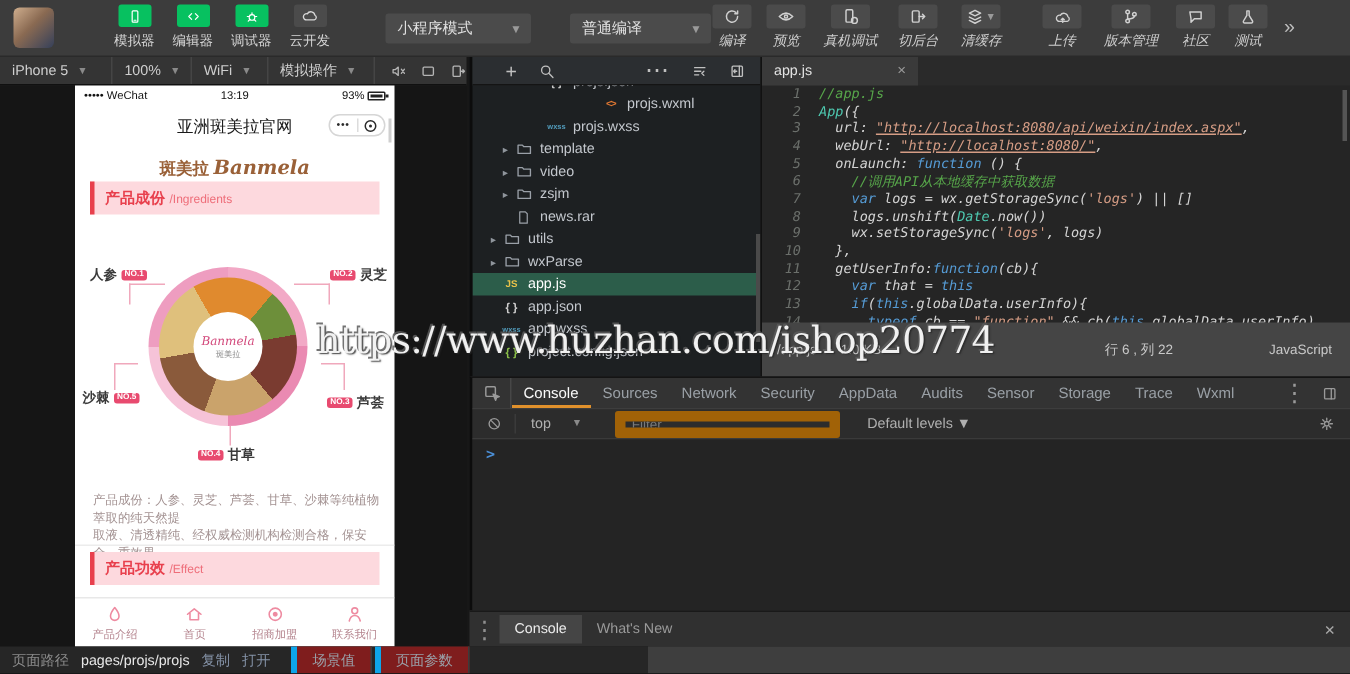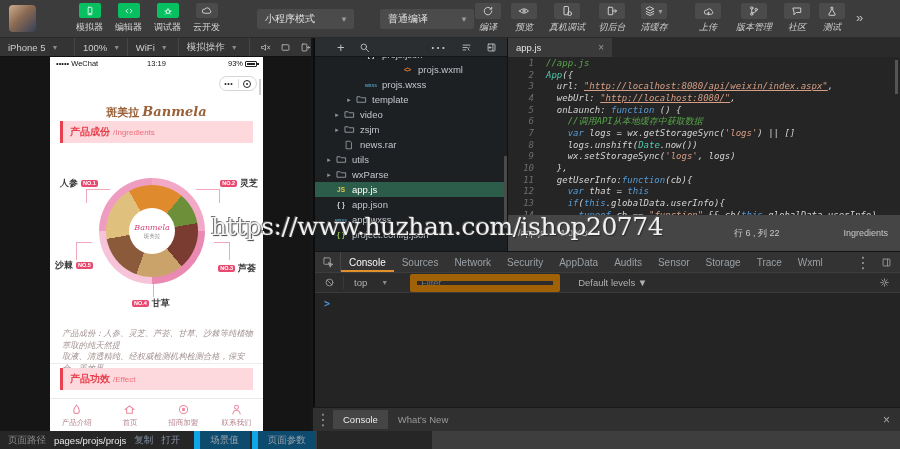--- a/index.html
+++ b/index.html
@@ -70,21 +70,21 @@
     background:conic-gradient(#f2a9c6 0 90deg,#ea8ab2 90deg 180deg,#f6c3d8 180deg 270deg,#ee9dc0 270deg 360deg);}
   .photos{position:absolute;left:7px;top:7px;width:92px;height:92px;border-radius:50%;
     background:conic-gradient(from -30deg,#e08a2e 0 70deg,#6d8f3a 70deg 110deg,#7a3b30 110deg 170deg,#caa36b 170deg 230deg,#8a5a3b 230deg 290deg,#dfc07c 290deg 360deg);}
   .cwhite{position:absolute;left:30px;top:30px;width:46px;height:46px;border-radius:50%;background:#fff;
     display:flex;flex-direction:column;align-items:center;justify-content:center;}
   .cwhite .b{font-family:"DejaVu Serif",serif;font-style:italic;font-size:8px;color:#d2477a;}
   .cwhite .c{font-size:5.5px;color:#8a8a8a;margin-top:1px;}
   .dlabel{position:absolute;display:flex;align-items:center;gap:3px;font-size:9px;font-weight:bold;color:#3a3a3a;}
   .dlabel .bdg{background:#e84a6f;color:#fff;font-size:5.5px;font-weight:bold;border-radius:2px;padding:1px 2px;line-height:1;}
   .conn{position:absolute;border-color:#f0a8bc;}
-  .ppara{left:12px;top:271px;width:192px;font-size:8.3px;line-height:11.5px;color:#a39292;font-style:italic;}
+  .ppara{left:12px;top:271px;width:192px;font-size:8.3px;line-height:11.5px;color:#a39292;}
   .pdivider{left:0;top:306px;width:213px;height:1px;background:#ececec;}
   .ptabbar{left:0;top:341px;width:213px;height:33px;border-top:1px solid #e8e8e8;display:flex;}
   .ptab{flex:1;text-align:center;padding-top:4px;cursor:pointer;}
   .ptab .tic{width:13px;height:13px;margin:0 auto;color:#ee8ba1;}
   .ptab .tlb{font-size:7.5px;color:#b5858f;margin-top:2px;}
   .pscroll{left:209px;top:22px;width:2px;height:16px;background:#cfcfcf;}
 
   
   .treepane{left:313px;top:38px;width:194px;height:213px;background:#1d2022;border-left:2px solid #0c0c0c;}
   .treehead{height:19px;background:#2b2e31;border-bottom:1px solid #141414;display:flex;align-items:center;
@@ -150,22 +150,22 @@
   .drtab.on{background:#454545;color:#ececec;}
   .drx{margin-left:auto;margin-right:10px;color:#a8a8a8;font-size:12px;cursor:pointer;}
 
   
   .botbar{left:0;top:431px;width:900px;height:18px;background:#262626;font-size:9.5px;display:flex;align-items:center;}
   .botright{position:absolute;left:432px;top:0;width:468px;height:18px;background:#3e3e3e;}
   .bblbl{color:#8c8c8c;margin-left:8px;}
   .bbpath{color:#e8e8e8;margin-left:8px;}
   .bblink{color:#8593a8;margin-left:8px;cursor:pointer;}
   .bbtabs{display:flex;margin-left:14px;height:100%;}
-  .bbtab{padding:0 10px;display:flex;align-items:center;border-left:6px solid #0ea5e9;border-right:1px solid #3c3c3c;
-    background:#0c4a6e;color:#9aa2aa;margin-right:2px;cursor:pointer;}
+  .bbtab{padding:0 10px;display:flex;align-items:center;border-left:4px solid #0ea5e9;border-right:1px solid #3c3c3c;
+    background:#7f1d1d;color:#9aa2aa;margin-right:2px;cursor:pointer;}
 
   
   .wm{left:211px;top:212px;font-family:"DejaVu Serif",serif;font-size:25px;color:rgba(248,248,248,.96);
     letter-spacing:-.5px;text-shadow:-1px -1px 0 rgba(90,90,90,.85),1px 1px 1px rgba(40,40,40,.9);
     white-space:nowrap;z-index:50;pointer-events:none;}
 </style>
 </head>
 <body>
 
 <div class="app">
@@ -345,20 +345,21 @@
         <span class="mid">13:19</span>
         <span class="rt">
             <span>93%</span>
           <span class="batt">
               <i></i>
               <u></u>
             </span>
           </span>
       </div>
       <div class="abs pnav">
+        <div class="ttl">亚洲斑美拉官网</div>
         <div class="capsule">
           <span class="dots">•••</span>
           <span class="div"></span>
           <span class="tgt">
               <i></i>
             </span>
         </div>
       </div>
       <div class="abs plogo">
         <span class="cn">斑美拉</span><span class="en">Banmela</span>
@@ -491,21 +492,21 @@
           </span>
           <span>projs.wxml</span>
         </div>
         <div class="trow" style="padding-left: 40px;">
           <span class="arr">&nbsp;</span>
           <span class="fic">
             <span class="fi-wxss">wxss</span>
           </span>
           <span>projs.wxss</span>
         </div>
-        <div class="trow" style="padding-left: 30px; align-items: center;">
+        <div class="trow" style="padding-left: 18px; align-items: center;">
           <span class="arr">▸</span>
           <span class="fic" style="color: rgb(154, 160, 168);">
             <svg class="ic" width="11" height="11" viewBox="0 0 16 16">
               <path d="M2 4h4.2L7.6 5.5H14V12H2z"></path>
             </svg>
           </span>
           <span>template</span>
         </div>
         <div class="trow" style="padding-left: 18px;">
           <span class="arr">▸</span>
@@ -606,21 +607,21 @@
         <div class="ln"><span class="num">12</span><span class="d">    </span><span class="k">var</span><span class="d"> that = </span><span class="k">this</span></div>
         <div class="ln"><span class="num">13</span><span class="d">    </span><span class="k">if</span><span class="d">(</span><span class="k">this</span><span class="d">.globalData.userInfo){</span></div>
         <div class="ln"><span class="num">14</span><span class="d">      </span><span class="k">typeof</span><span class="d"> cb == </span><span class="s">"function"</span><span class="d"> &amp;&amp; cb(</span><span class="k">this</span><span class="d">.globalData.userInfo)</span></div>
         <div class="ln"><span class="num">15</span><span class="d">    }</span><span class="k">else</span><span class="d">{</span></div>
       </div>
     <div class="edscroll"></div>
     <div class="edstatus">
       <span class="p1">/app.js</span>
       <span class="p2">1.0 KB</span>
       <span class="p3">行 6 , 列 22</span>
-      <span class="p4">Ingredients</span>
+      <span class="p4">JavaScript</span>
     </div>
   </div>
 
   <div class="abs dtpane">
     <div class="dttabs">
       <span class="dtinspect">
           <svg class="ic" width="12" height="12" viewBox="0 0 16 16">
             <rect x="2.5" y="2.5" width="8.5" height="8.5" rx="1"></rect>
             <path d="M9 9l5.5 2.2-2.4.9-.9 2.4z" fill="currentColor"></path>
           </svg>

